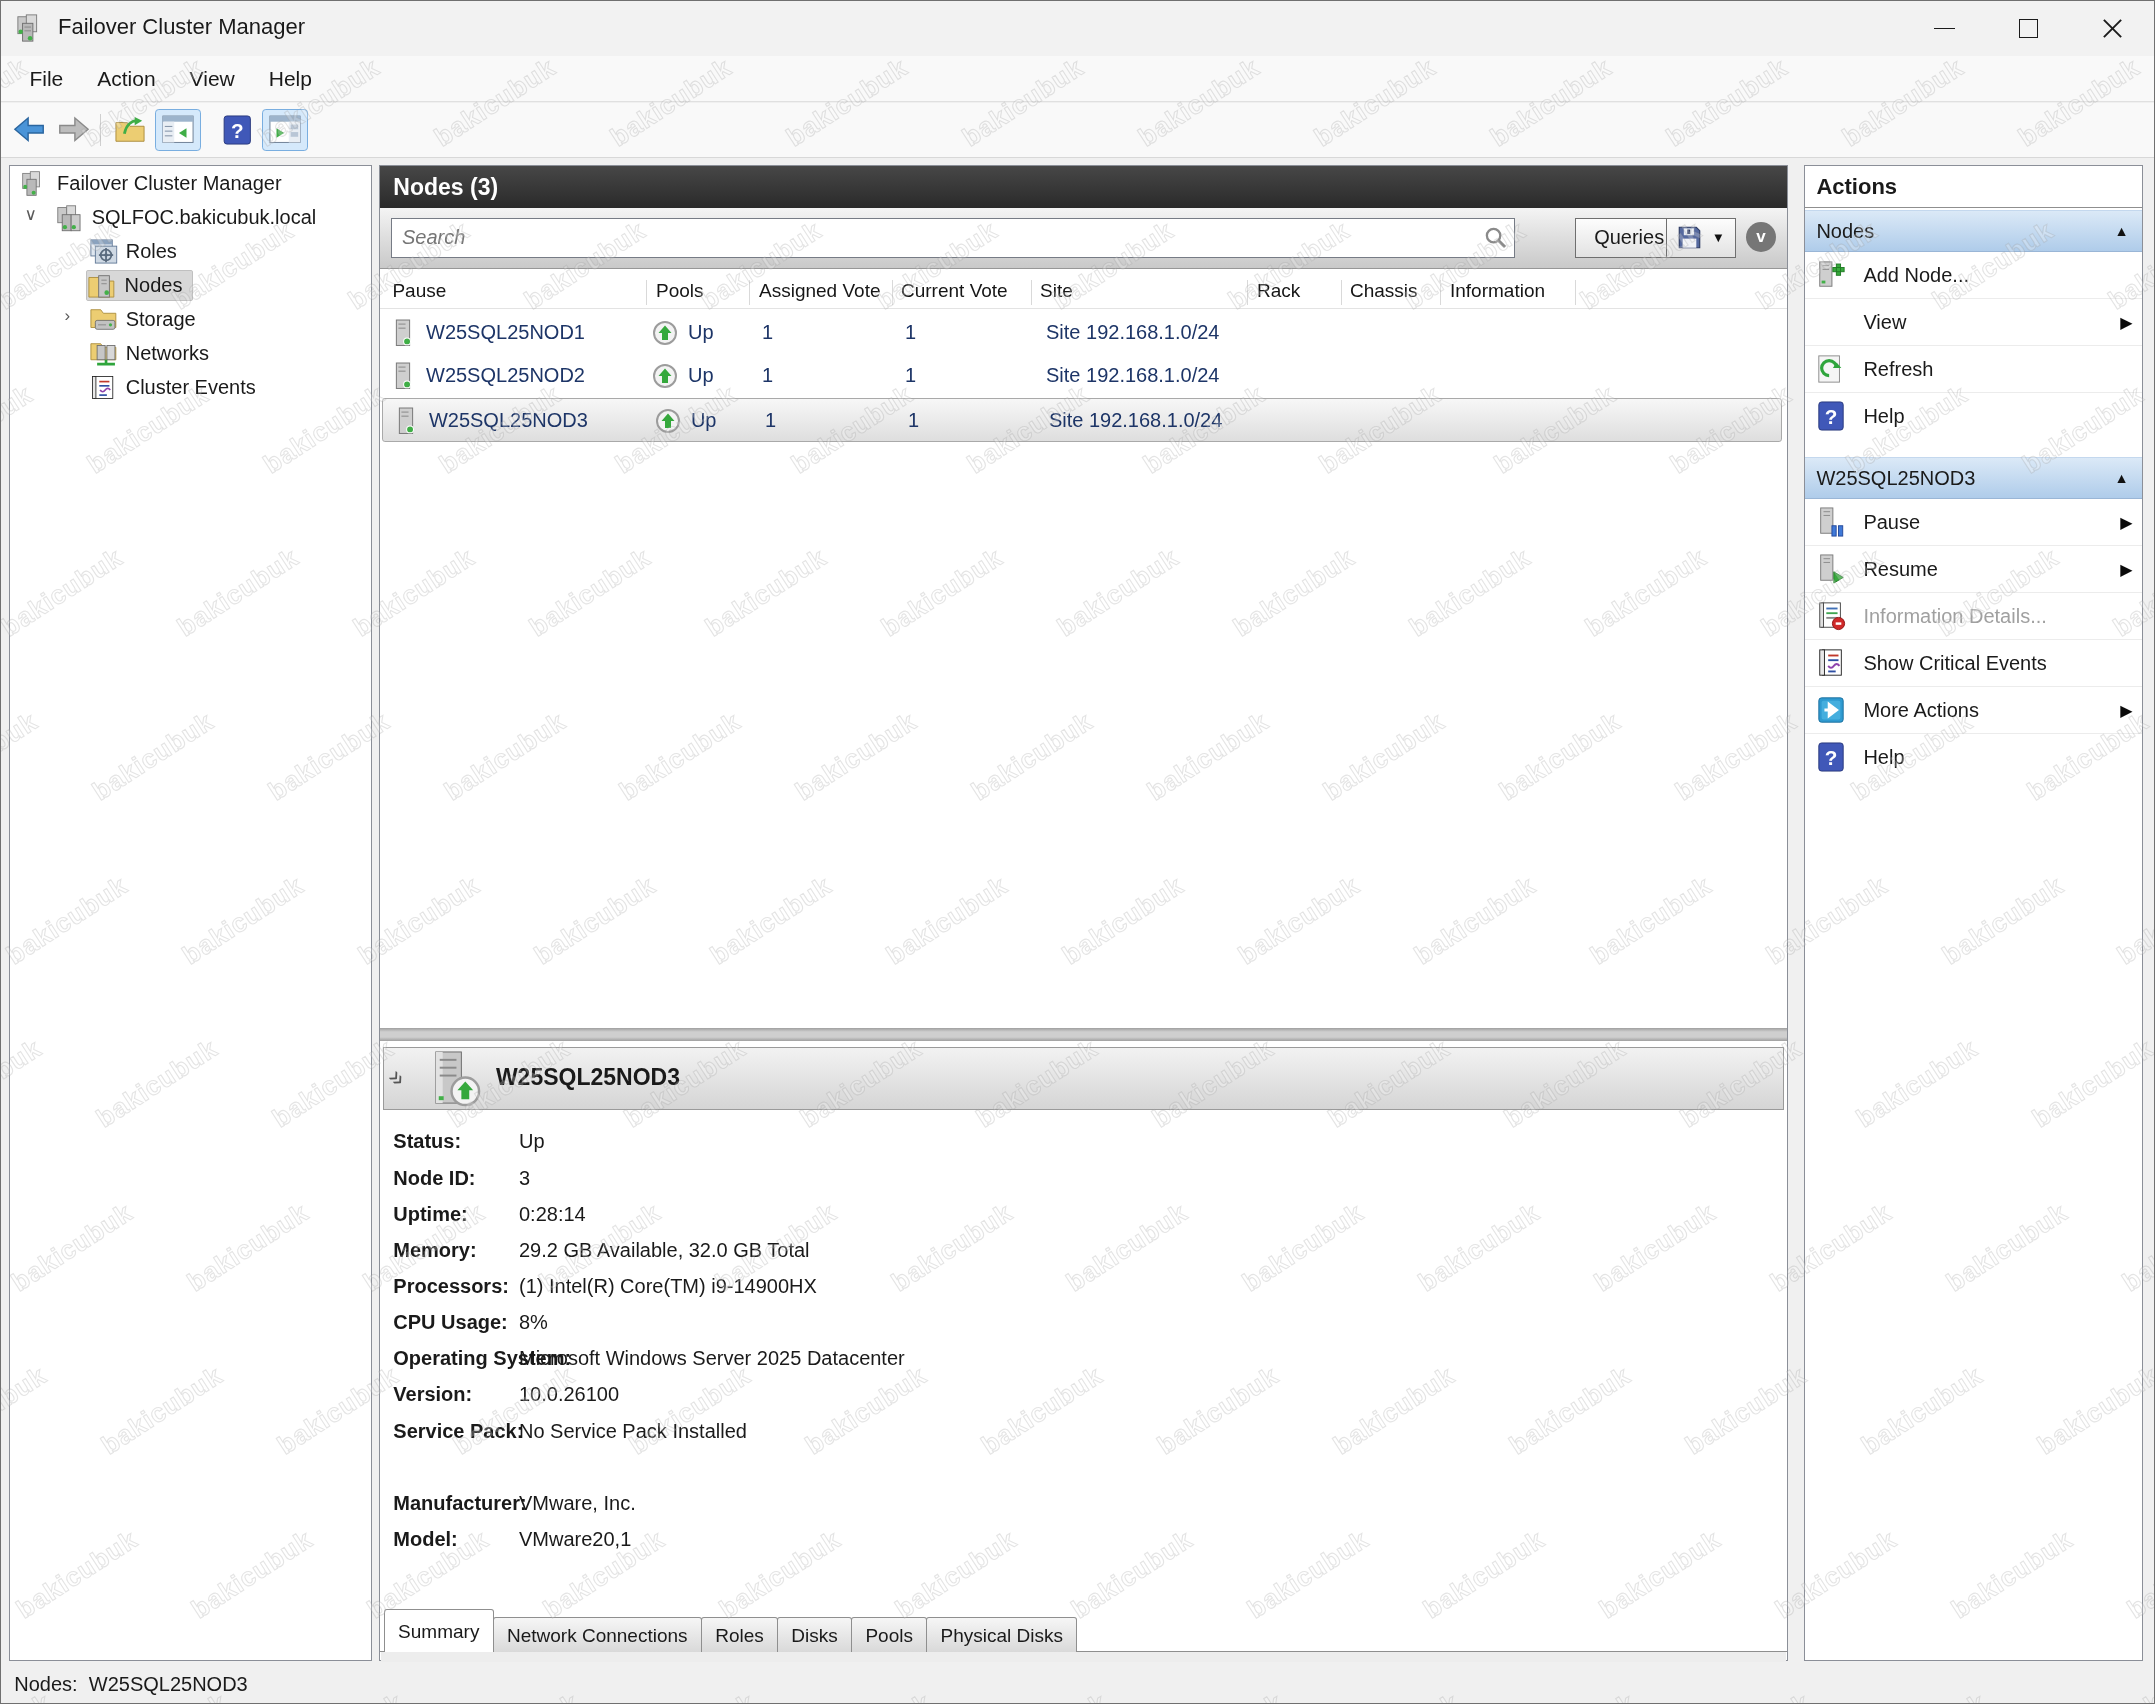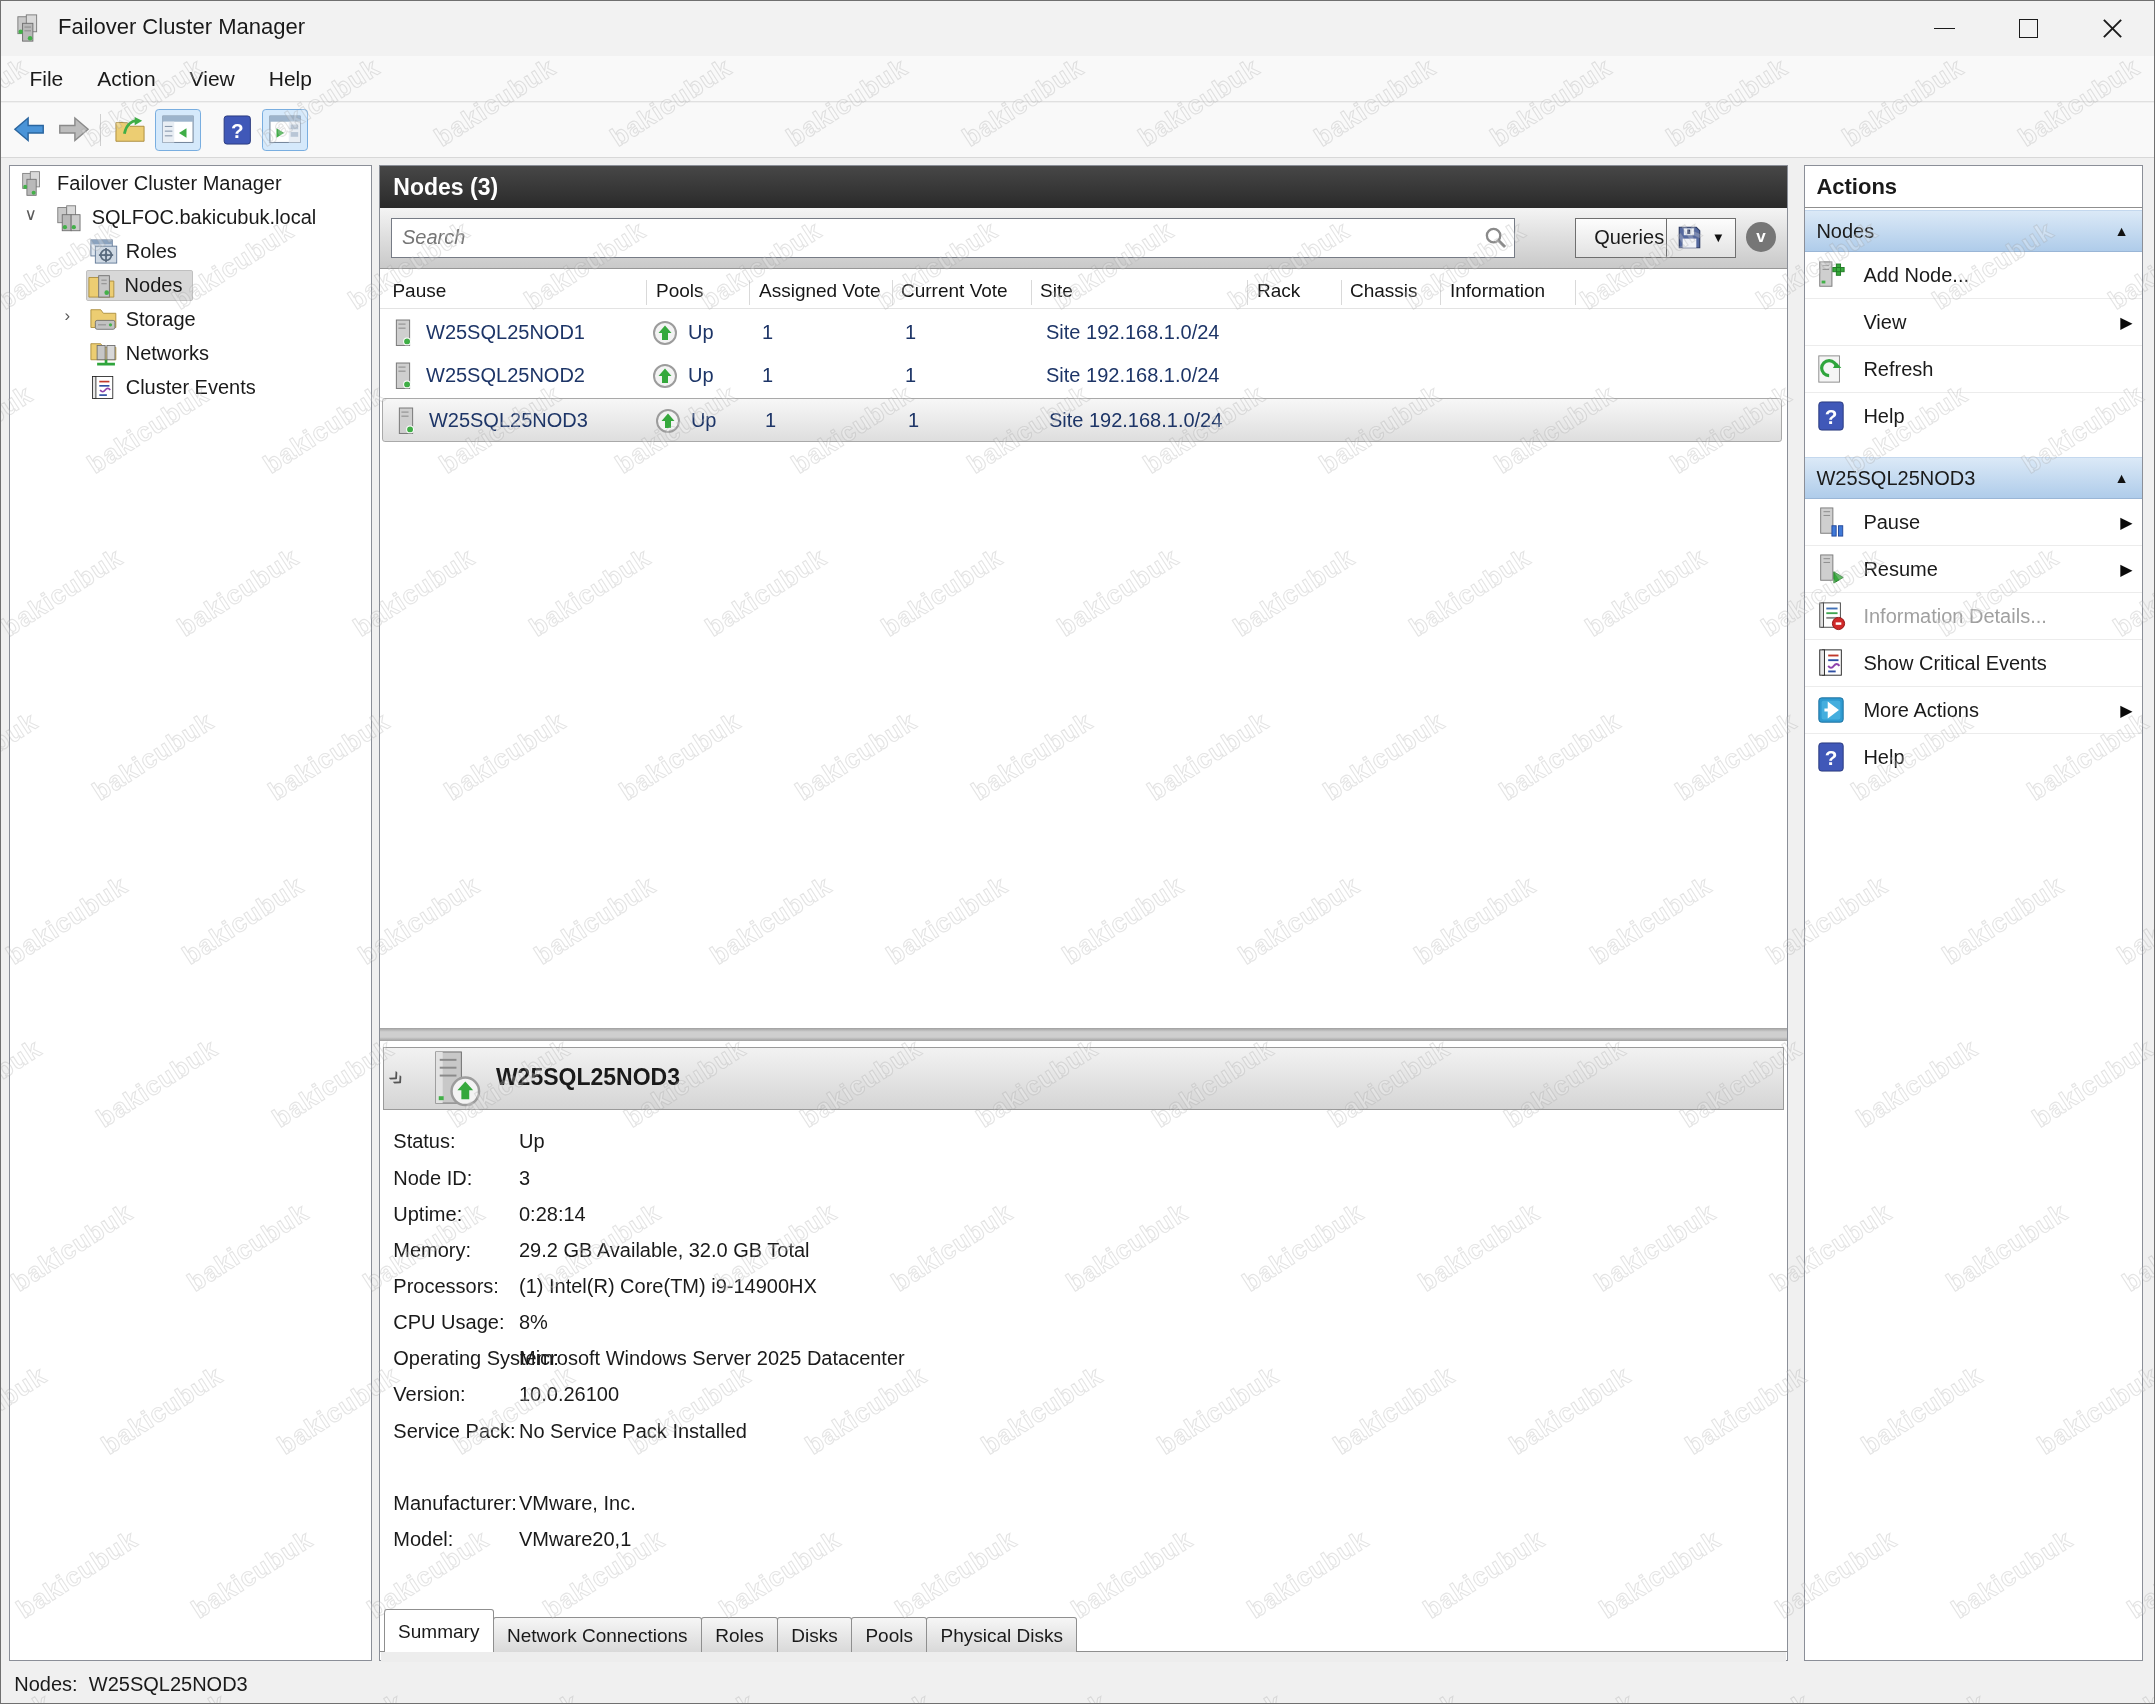--- a/index.html
+++ b/index.html
@@ -55,21 +55,21 @@
   .lrow .icon-server{position:absolute;left:12.4px;top:7.6px;width:23px;height:28.5px;}
   .lrow .icon-status{position:absolute;left:272px;top:8.6px;width:26px;height:26px;}
   .row-selected{left:1.9px;width:1400px;background:linear-gradient(#f7f7f7,#dedede);border:1px solid #a9a9a9;border-radius:2.9px;box-sizing:border-box;}
 
   .splitter{position:absolute;left:0;top:862px;width:100%;height:13.3px;background:linear-gradient(#9f9f9f,#cfcfcf 30%,#cfcfcf 70%,#9f9f9f);}
   .dheader{position:absolute;left:2.9px;top:881px;width:1401px;height:63px;background:linear-gradient(#f2f2f2,#d5d5d5);border:1px solid #9a9a9a;box-sizing:border-box;}
   .dheader .chev{position:absolute;left:7.6px;top:15px;font-size:25px;color:#555;transform:rotate(45deg);display:inline-block;}
   .dheader .dicon{position:absolute;left:40px;top:1.9px;width:59px;height:59px;}
   .dheader .dtitle{position:absolute;left:112px;top:16px;font-size:23px;font-weight:bold;}
   .dfield{position:absolute;left:0;width:100%;height:36px;font-size:20px;}
-  .dfield .flabel{position:absolute;left:13.3px;font-weight:normal;}
+  .dfield .flabel{position:absolute;left:13.3px;font-weight:bold;}
   .dfield .fvalue{position:absolute;left:139px;}
 
   .tabs{position:absolute;left:3.8px;top:1443px;height:43px;display:flex;align-items:flex-end;}
   .tabline{position:absolute;left:0;top:1485px;width:100%;height:1px;background:#8f8f8f;}
   .tab{height:35px;line-height:35px;text-align:center;font-size:19px;background:linear-gradient(#f6f6f6,#d9d9d9);border:1px solid #8f8f8f;border-bottom:none;box-sizing:border-box;margin-right:-1px;padding:0 13.3px;border-radius:2.9px 2.9px 0 0;}
   .tab.active{height:43px;line-height:43px;background:#ffffff;position:relative;z-index:3;}
   .bottom-strip{position:absolute;left:1px;top:1486px;width:1405px;height:9.5px;background:#ededed;}
 
   
   .actions{left:1803px;width:339px;padding-left:44px;}

